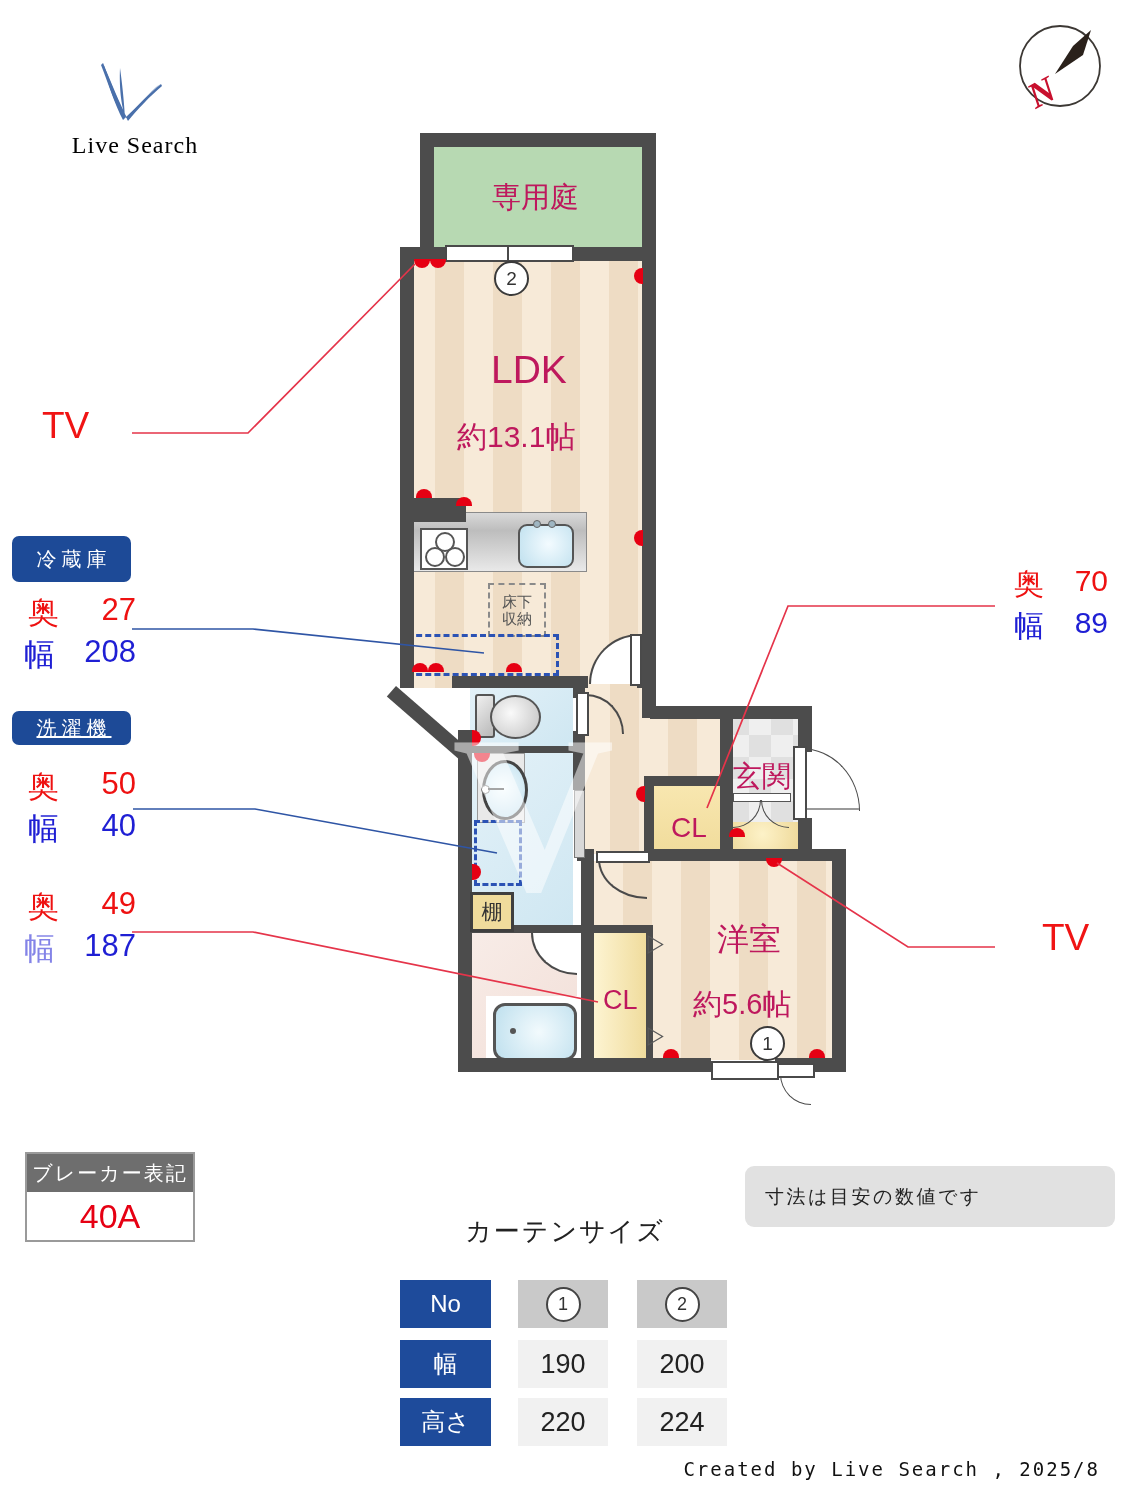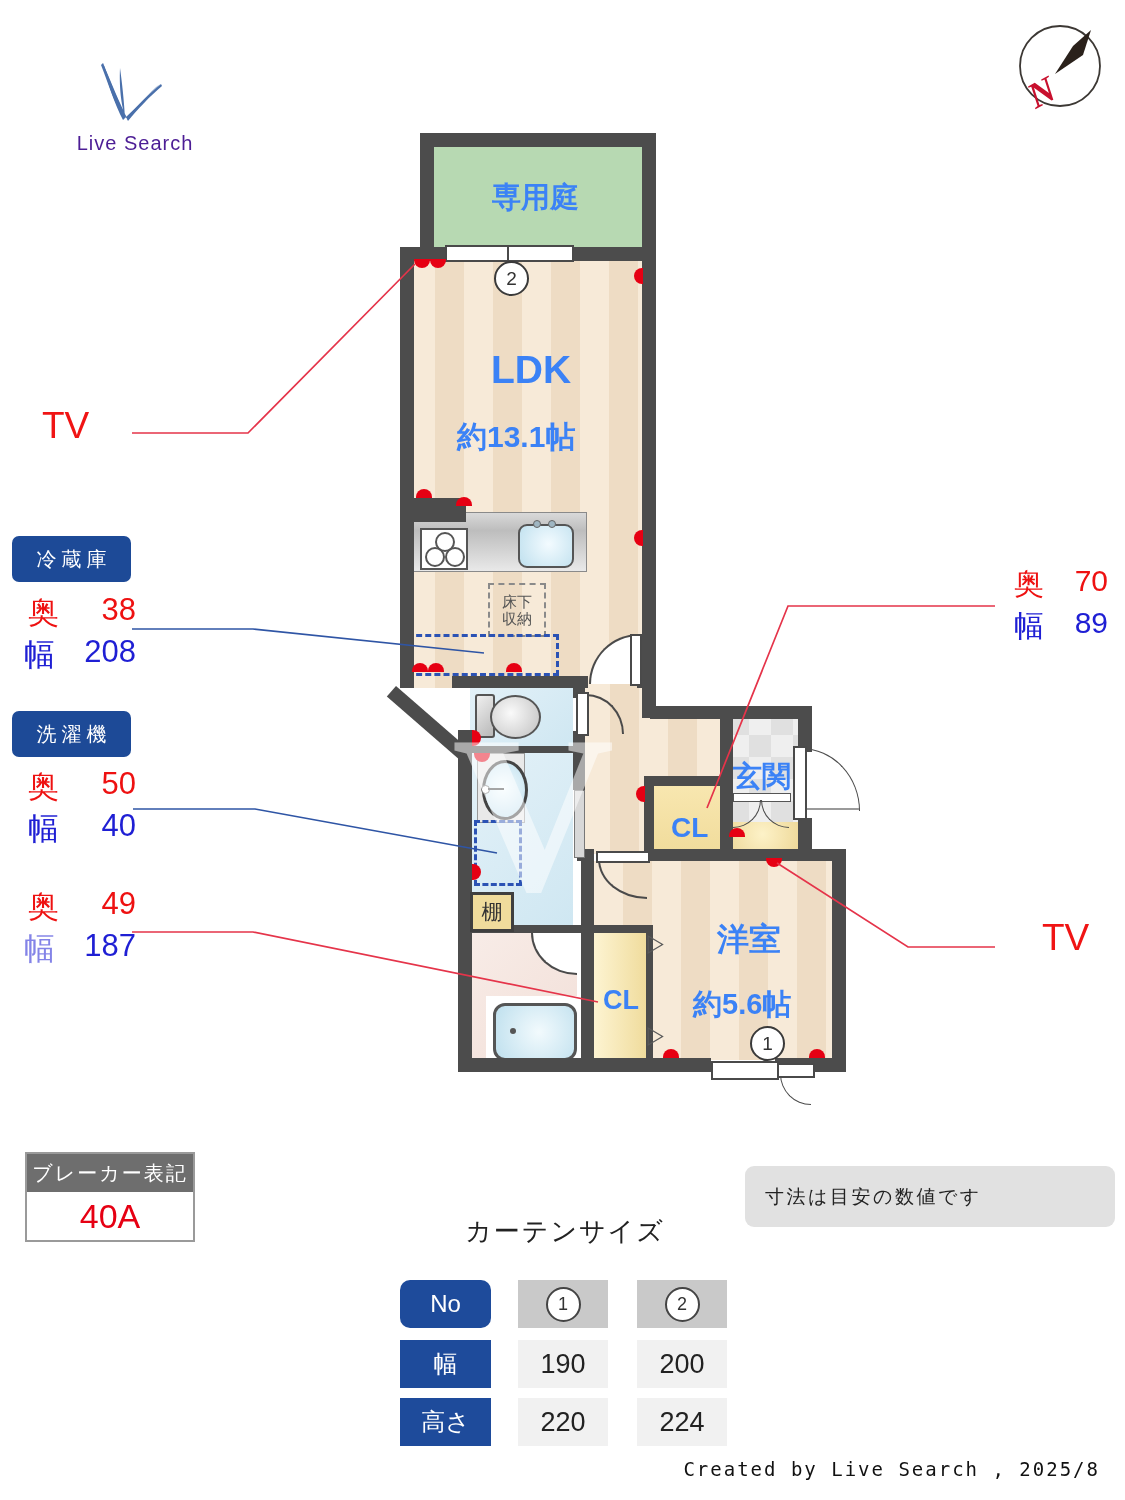--- a/index.html
+++ b/index.html
@@ -25,21 +25,21 @@
   .arc{position:absolute;z-index:4;background:#fff;}
   .leaf{position:absolute;z-index:5;background:#fff;border:2px solid #4a4a4a;}
   .winbar{position:absolute;z-index:6;background:#fff;border:2px solid #4a4a4a;}
 
   .oc{position:absolute;z-index:7;background:#e60013;}
   .oc-up{width:16px;height:9px;border-radius:8px 8px 0 0;}
   .oc-down{width:16px;height:9px;border-radius:0 0 8px 8px;}
   .oc-left{width:9px;height:16px;border-radius:8px 0 0 8px;}
   .oc-right{width:9px;height:16px;border-radius:0 8px 8px 0;}
 
-  .plan-label{position:absolute;z-index:6;color:#3b82f6;white-space:nowrap;font-weight:bold;}
+  .plan-label{position:absolute;z-index:6;color:#be185d;white-space:nowrap;}
   .circ{position:absolute;z-index:6;border-radius:50%;background:#fff;border:2px solid #3a3a3a;display:flex;align-items:center;justify-content:center;color:#333;}
 
   .wm{position:absolute;z-index:8;color:rgba(255,255,255,0.52);font-weight:bold;pointer-events:none;z-index:8;line-height:1;}
 
   svg.overlay{position:absolute;left:0;top:0;z-index:9;pointer-events:none;}
 
   .badge{position:absolute;z-index:10;background:#1d4a97;color:#fff;border-radius:7px;display:flex;align-items:center;justify-content:center;font-size:20px;letter-spacing:5px;padding-left:5px;}
   .dimrow{position:absolute;z-index:10;display:flex;justify-content:space-between;font-size:31px;}
   .red{color:#ee1111;}
   .blue{color:#1f1fd4;}
@@ -58,21 +58,21 @@
   .ctitle{position:absolute;left:400px;top:1214px;width:330px;text-align:center;z-index:10;font-size:26px;color:#222;letter-spacing:2px;}
   .tcell{position:absolute;z-index:10;display:flex;align-items:center;justify-content:center;}
   .tblue{background:#1e4b9b;color:#fff;font-size:24px;}
   .tgray{background:#c9c9c9;}
   .tlight{background:#f1f1f1;color:#222;font-size:27px;}
   .tcirc{width:31px;height:31px;border-radius:50%;background:#fff;border:2px solid #444;display:flex;align-items:center;justify-content:center;font-size:18px;color:#333;}
 
   .credit{position:absolute;right:25px;top:1458px;z-index:10;font-family:"DejaVu Sans Mono","Liberation Mono",monospace;font-size:19px;letter-spacing:2px;color:#111;}
 
   .logo{position:absolute;left:40px;top:60px;z-index:10;}
-  .logotext{position:absolute;left:0px;top:72px;width:190px;text-align:center;font-family:Liberation Sans, sans-serif;font-size:20px;color:#4c1d95;letter-spacing:1px;}
+  .logotext{position:absolute;left:0px;top:72px;width:190px;text-align:center;font-family:Liberation Serif, serif;font-size:24px;color:#000000;letter-spacing:1px;}
 </style>
 </head>
 <body>
 
 <div id="page">
 
   <div class="logo">
     <svg width="190" height="80" viewBox="0 0 190 80">
       <path d="M63,3 C68,25 76,48 85,58 C84,40 82,22 80,8 C79,30 82,50 86,58 C96,48 110,32 120,24 C108,36 96,50 88,60 C80,44 70,20 63,3 Z" fill="#4a70ab"></path>
       <path d="M63,3 C70,22 80,45 86,57 L83,60 C75,45 67,20 61,5 Z" fill="#4a70ab"></path>
@@ -244,28 +244,28 @@
     <path d="M132,932 H253 L598,1002" fill="none" stroke="#e5344a" stroke-width="1.7"></path>
     <path d="M995,606 H788 L707,808" fill="none" stroke="#e5344a" stroke-width="1.7"></path>
     <path d="M995,947 H908 L777,863" fill="none" stroke="#e5344a" stroke-width="1.7"></path>
   </svg>
 
   <div class="tv" style="left:42px;top:405px;">TV</div>
 
   <div class="badge" style="left:12px;top:536px;width:114px;height:46px;">冷蔵庫</div>
   <div class="dimrow red" style="left:28px;top:592px;width:108px;">
     <span>奥</span>
-      <span>38</span>
+      <span>27</span>
   </div>
   <div class="dimrow blue" style="left:24px;top:634px;width:112px;">
     <span>幅</span>
       <span>208</span>
   </div>
 
-  <div class="badge" style="left:12px;top:711px;width:114px;height:46px;">洗濯機</div>
+  <div class="badge" style="left:12px;top:711px;width:114px;height:34px;text-decoration:underline;">洗濯機</div>
   <div class="dimrow red" style="left:28px;top:766px;width:108px;">
     <span>奥</span>
       <span>50</span>
   </div>
   <div class="dimrow blue" style="left:28px;top:808px;width:108px;">
     <span>幅</span>
       <span>40</span>
   </div>
 
   <div class="dimrow red" style="left:28px;top:886px;width:108px;">
@@ -292,21 +292,21 @@
     <div class="hd">ブレーカー表記</div>
     <div class="val">40A</div>
   </div>
 
   <div class="notebox">
     <div>寸法は目安の数値です</div>
   </div>
 
   <div class="ctitle">カーテンサイズ</div>
 
-  <div class="tcell tblue" style="left:400px;top:1280px;width:91px;height:48px;border-radius:10px;">No</div>
+  <div class="tcell tblue" style="left:400px;top:1280px;width:91px;height:48px;">No</div>
   <div class="tcell tgray" style="left:518px;top:1280px;width:90px;height:48px;">
     <div class="tcirc">
         <span>1</span>
       </div>
   </div>
   <div class="tcell tgray" style="left:637px;top:1280px;width:90px;height:48px;">
     <div class="tcirc">
         <span>2</span>
       </div>
   </div>

